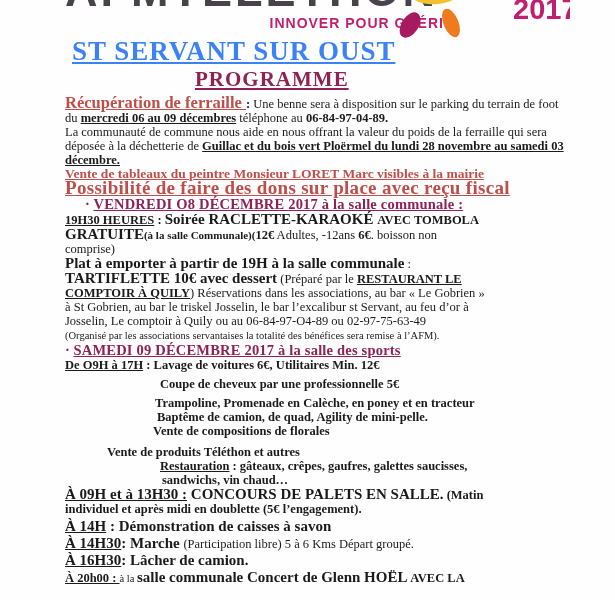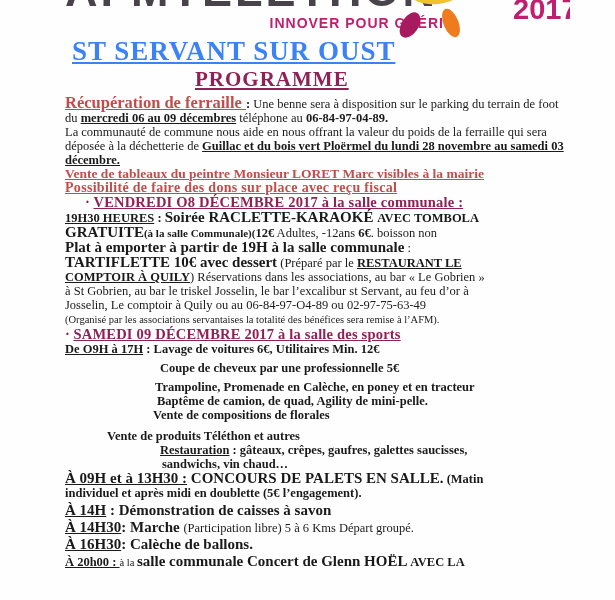--- a/index.html
+++ b/index.html
@@ -18,21 +18,21 @@
   .line{line-height:14px;font-size:12.5px;white-space:nowrap;}
   .p{font-weight:normal;}
   .b{font-weight:bold;}
   .bu{font-weight:bold;text-decoration:underline;}
   .b15{font-weight:bold;font-size:15px;}
   .bu15{font-weight:bold;font-size:15px;text-decoration:underline;}
   .sm{font-size:10.5px;}
   .smb{font-size:11px;font-weight:bold;}
   .brickHead{color:var(--brick);font-weight:bold;font-size:16.5px;text-decoration:underline;}
   .brickSub{color:var(--brick);font-weight:bold;font-size:13.5px;text-decoration:underline;text-align:right;}
-  .brickBig{color:var(--brick);font-weight:bold;font-size:14px;text-decoration:underline;letter-spacing:0.3px;}
+  .brickBig{color:var(--brick);font-weight:bold;font-size:19px;text-decoration:underline;letter-spacing:0.3px;}
   .mag{color:var(--magentaDark);font-weight:bold;font-size:14.5px;}
   .magu{color:var(--magentaDark);font-weight:bold;font-size:14.5px;text-decoration:underline;letter-spacing:0.2px;text-align:center;}
 </style>
 </head>
 <body>
 
 <div class="page">
 
   <div class="header">
     <div class="logo-letters">AFMTÉLÉTHON</div>
@@ -52,36 +52,37 @@
       <div class="line"><span class="brickHead">Récupération de ferraille </span><span class="b">: </span><span class="p">Une benne sera à disposition sur le parking du terrain de foot</span></div>
       <div class="line"><span class="p">du </span><span class="bu">mercredi 06 au 09 décembres</span><span class="p"> téléphone au </span><span class="b">06-84-97-04-89.</span></div>
       <div class="line"><span class="p">La communauté de commune nous aide en nous offrant la valeur du poids de la ferraille qui sera</span></div>
       <div class="line"><span class="p">déposée à la déchetterie de </span><span class="bu">Guillac et du bois vert Ploërmel du lundi 28 novembre au samedi 03</span></div>
       <div class="line"><span class="bu">décembre.</span></div>
       <div class="line"><span class="brickSub">Vente de tableaux du peintre Monsieur LORET Marc visibles à la mairie</span></div>
       <div class="line"><span class="brickBig">Possibilité de faire des dons sur place avec reçu fiscal</span></div>
       <div class="line" style="margin-left: 20px;"><span class="mag">· </span><span class="magu">VENDREDI O8 DÉCEMBRE 2017 à la salle communale :</span></div>
       <div class="line"><span class="bu">19H30 HEURES</span><span class="b"> : </span><span class="b15">Soirée RACLETTE-KARAOKÉ </span><span class="b">AVEC TOMBOLA</span></div>
       <div class="line"><span class="b15">GRATUITE</span><span class="smb">(à la salle Communale)(</span><span class="b">12€</span><span class="p"> Adultes, -12ans </span><span class="b">6€</span><span class="p">. boisson non</span></div>
+      <div class="line"><span class="p">comprise)</span></div>
       <div class="line"><span class="b15">Plat à emporter à partir de 19H à la salle communale</span><span class="p"> :</span></div>
       <div class="line"><span class="b15">TARTIFLETTE 10€ avec dessert</span><span class="p"> (Préparé par le </span><span class="bu">RESTAURANT LE</span></div>
       <div class="line"><span class="bu">COMPTOIR À QUILY</span><span class="p">) Réservations dans les associations, au bar « Le Gobrien »</span></div>
       <div class="line"><span class="p">à St Gobrien, au bar le triskel Josselin, le bar l’excalibur st Servant, au feu d’or à</span></div>
       <div class="line"><span class="p">Josselin, Le comptoir à Quily ou au 06-84-97-O4-89 ou 02-97-75-63-49</span></div>
       <div class="line"><span class="sm">(Organisé par les associations servantaises la totalité des bénéfices sera remise à l’AFM).</span></div>
       <div class="line" style=""><span class="mag">· </span><span class="magu">SAMEDI 09 DÉCEMBRE 2017 à la salle des sports</span></div>
       <div class="line"><span class="bu">De O9H à 17H</span><span class="b"> : Lavage de voitures 6€, Utilitaires Min. 12€</span></div>
       <div class="line" style="margin-left: 95px; margin-top: 5px;"><span class="b">Coupe de cheveux par une professionnelle 5€</span></div>
       <div class="line" style="margin-left: 90px; margin-top: 5px;"><span class="b">Trampoline, Promenade en Calèche, en poney et en tracteur</span></div>
       <div class="line" style="margin-left: 92px;"><span class="b">Baptême de camion, de quad, Agility de mini-pelle.</span></div>
       <div class="line" style="margin-left: 88px;"><span class="b">Vente de compositions de florales</span></div>
       <div class="line" style="margin-left: 42px; margin-top: 7px;"><span class="b">Vente de produits Téléthon et autres</span></div>
       <div class="line" style="margin-left: 95px;"><span class="bu">Restauration</span><span class="b"> : gâteaux, crêpes, gaufres, galettes saucisses,</span></div>
       <div class="line" style="margin-left: 97px;"><span class="b">sandwichs, vin chaud…</span></div>
       <div class="line"><span class="bu15">À 09H et à 13H30 :</span><span class="b15"> CONCOURS DE PALETS EN SALLE.</span><span class="b"> (Matin</span></div>
       <div class="line"><span class="b">individuel et après midi en doublette (5€ l’engagement).</span></div>
       <div class="line" style="margin-top: 3px;"><span class="bu15">À 14H</span><span class="b15"> : Démonstration de caisses à savon</span></div>
       <div class="line" style="margin-top: 2px;"><span class="bu15">À 14H30</span><span class="b15">: Marche </span><span class="p">(Participation libre) 5 à 6 Kms Départ groupé.</span></div>
-      <div class="line" style="margin-top: 2px;"><span class="bu15">À 16H30</span><span class="b15">: Calèche de ballons.</span></div>
+      <div class="line" style="margin-top: 2px;"><span class="bu15">À 16H30</span><span class="b15">: Lâcher de camion.</span></div>
       <div class="line" style="margin-top: 2px;"><span class="bu">À 20h00 : </span><span class="sm">à la </span><span class="b15">salle communale Concert de Glenn HOËL </span><span class="b">AVEC LA</span></div>
     </div>
 
 </div>
 
 </body></html>

